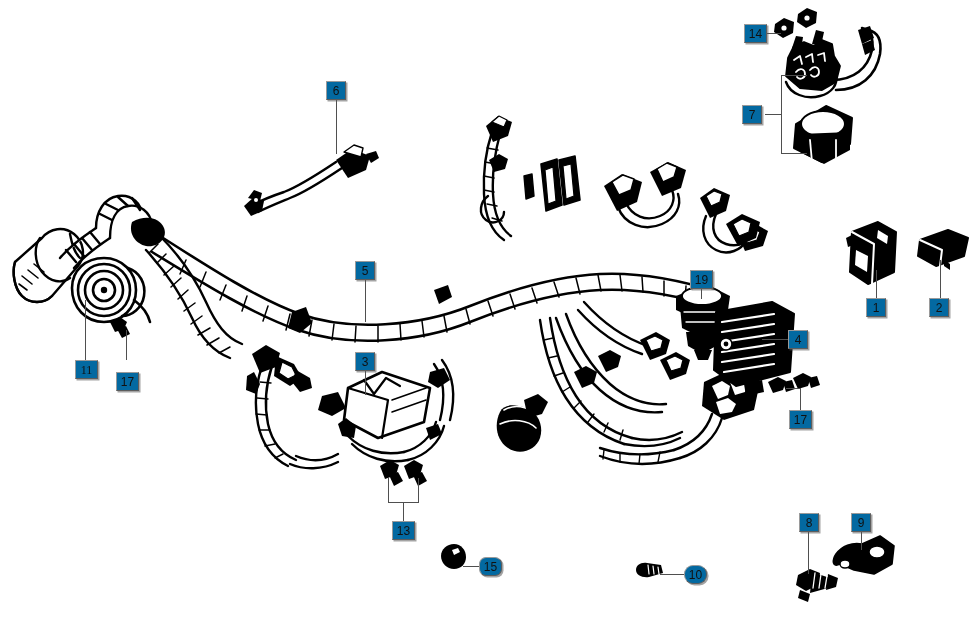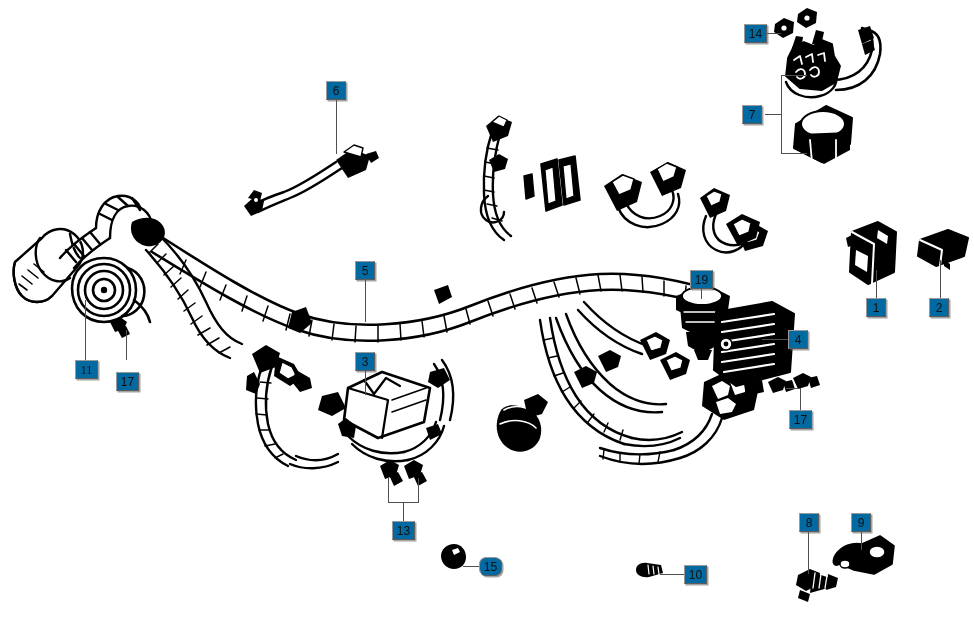--- a/index.html
+++ b/index.html
@@ -486,21 +486,21 @@
     </div>
 
   <div class="callout w1" style="left:799px; top:513px;">
       <span>8</span>
     </div>
 
   <div class="callout w1" style="left:851px; top:513px;">
       <span>9</span>
     </div>
 
-  <div class="callout w2" style="left:684px; top:565px;">
+  <div class="callout w2" style="left:684px; top:565px;border-radius:9px;">
       <span>10</span>
     </div>
 
   <div class="callout w2" style="left:75px; top:360px;font-family:Liberation Serif, serif;">
       <span>11</span>
     </div>
 
   <div class="callout w2" style="left:690px; top:270px;">
       <span>19</span>
     </div>

